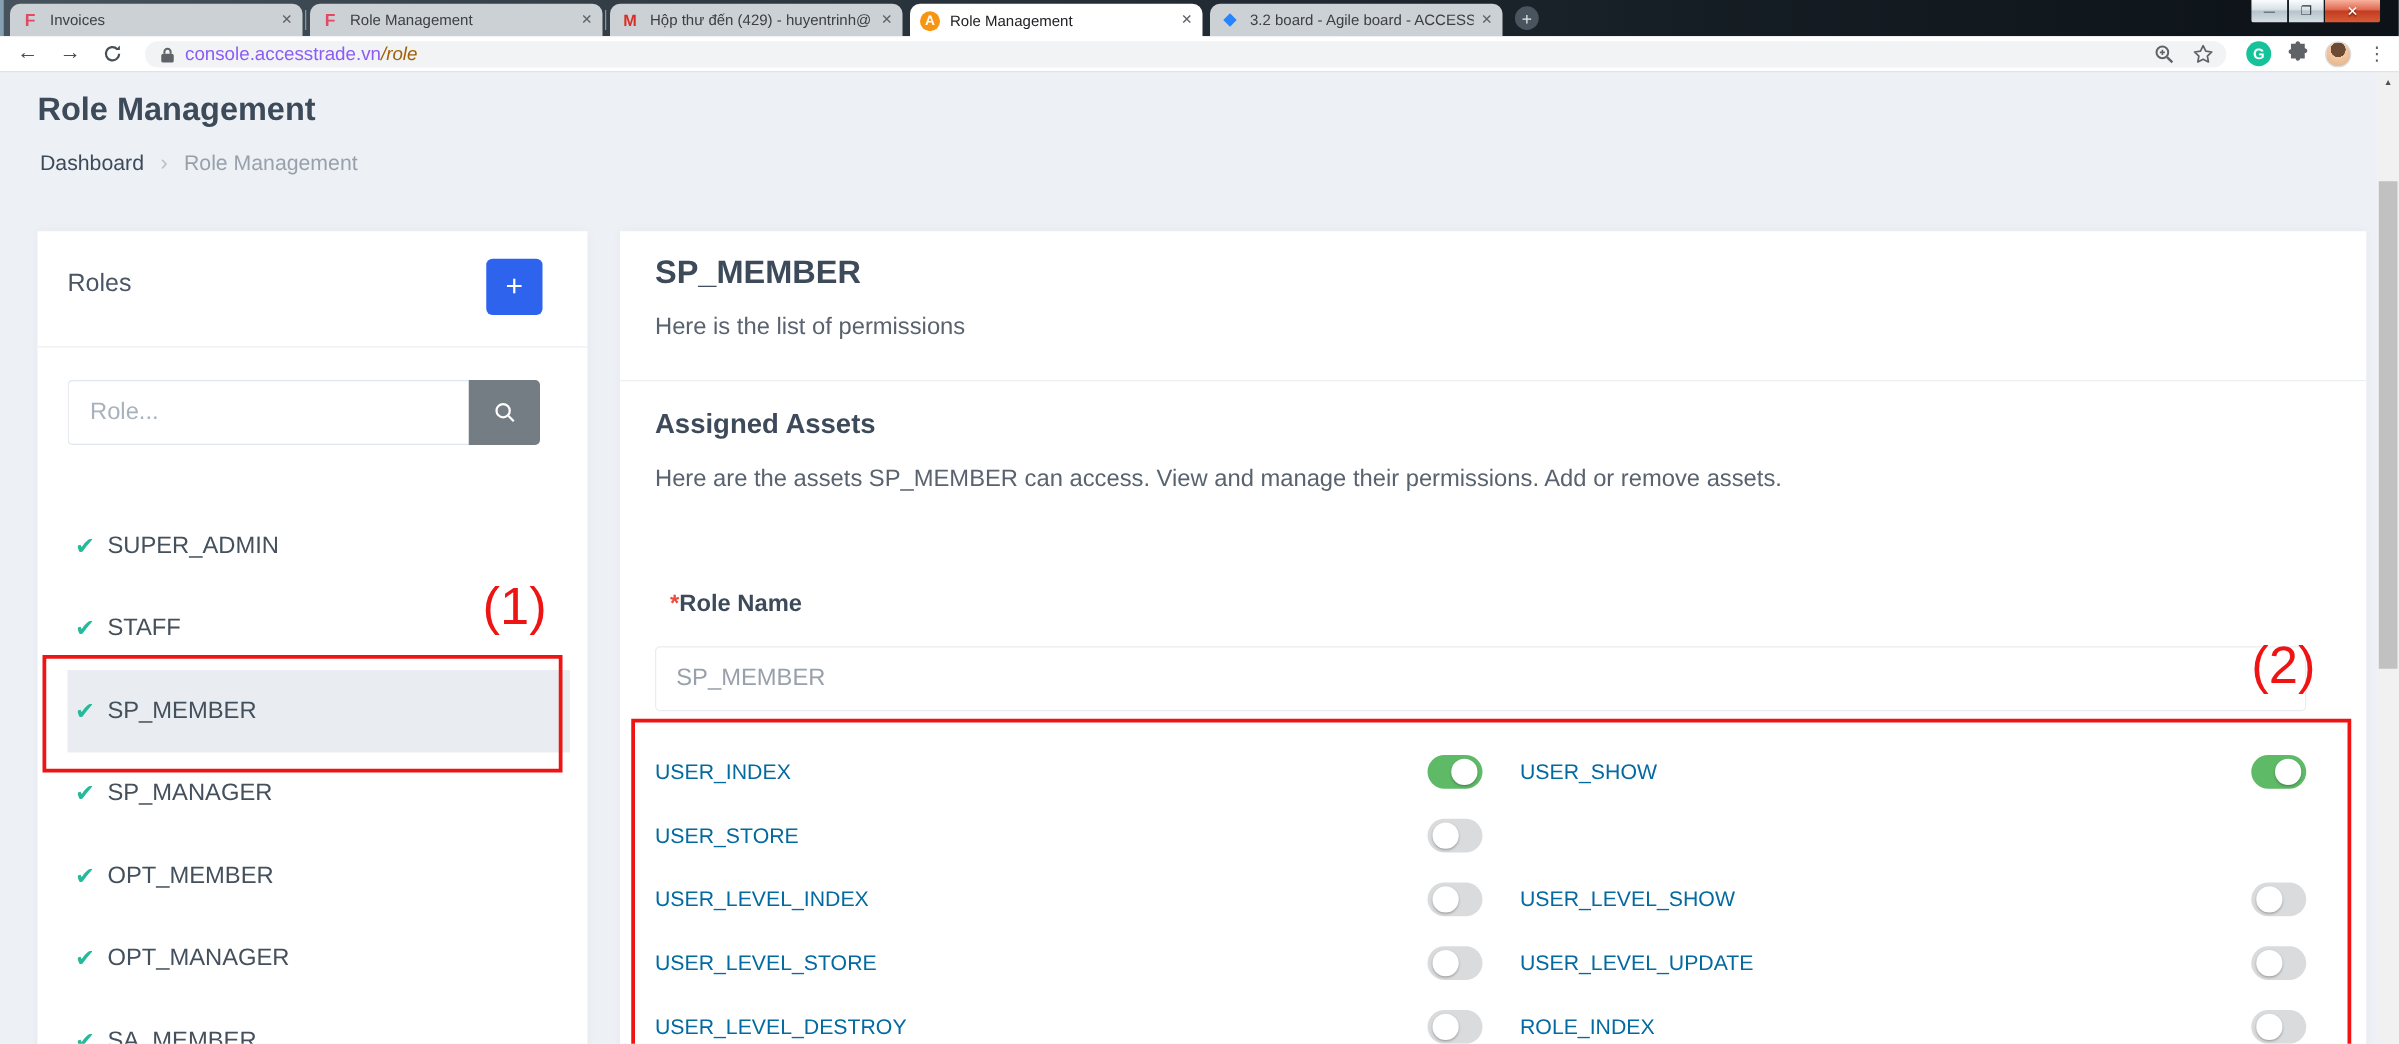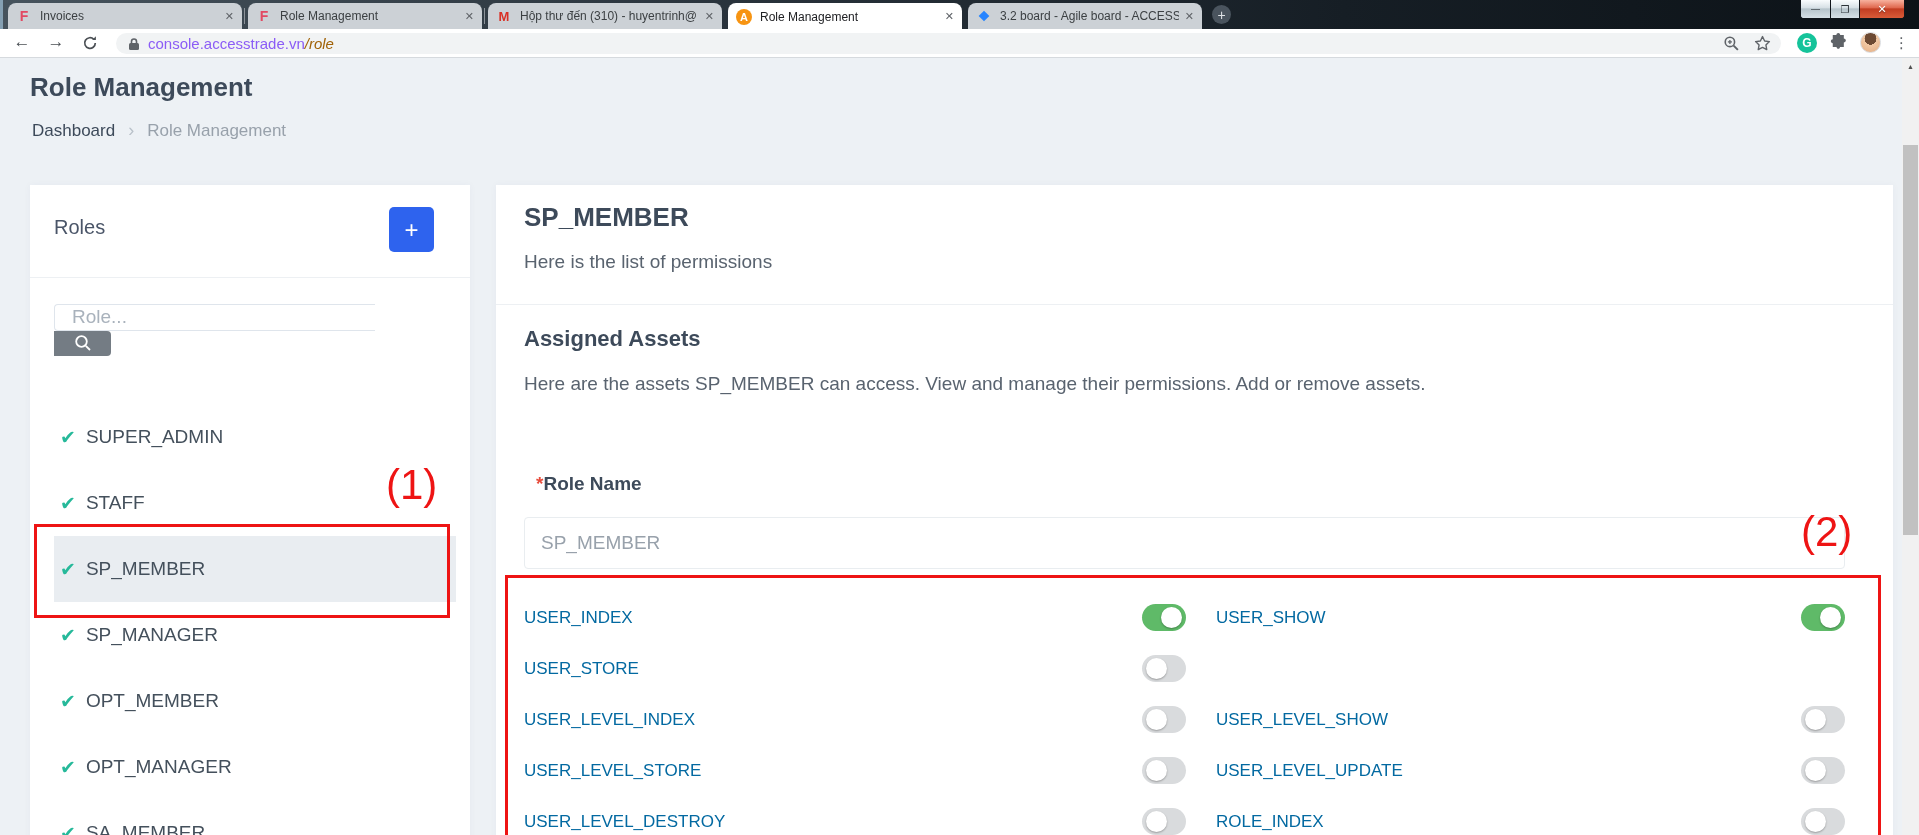--- a/index.html
+++ b/index.html
@@ -60,21 +60,21 @@
   .card{position:absolute;background:#fff;box-shadow:0 0 8px rgba(40,60,90,.04);}
   .left-card{left:30px;top:127px;width:440px;height:680px;}
   .main-card{left:496px;top:127px;width:1397px;height:680px;}
 
   
   .panel-head{position:absolute;left:0;top:0;width:100%;height:92px;}
   .panel-title{position:absolute;left:24px;top:31px;font-size:20px;color:#4a5568;}
   .add-btn{position:absolute;right:36px;top:22px;width:45px;height:45px;background:#2e63ee;border-radius:5px;
     color:#fff;font-size:24px;display:flex;align-items:center;justify-content:center;}
   .panel-div{position:absolute;left:0;top:92px;width:100%;height:1px;background:#edf0f3;}
-  .search-row{position:absolute;left:24px;top:119px;display:flex;height:52px;flex-direction:column;}
+  .search-row{position:absolute;left:24px;top:119px;display:flex;height:52px;}
   .search-input{width:321px;height:52px;border:1px solid #dfe5ec;border-right:none;border-radius:4px 0 0 4px;
     box-sizing:border-box;padding:0 0 0 17px;font-size:19px;color:#4a5568;outline:none;font-family:inherit;}
   .search-input::placeholder{color:#a9b2bc;}
   .search-btn{width:57px;height:52px;background:#747c84;border-radius:0 4px 4px 0;
     display:flex;align-items:center;justify-content:center;}
   .role-list{position:absolute;left:0;top:219px;width:100%;}
   .role-item{height:66px;margin:0 14px 0 24px;display:flex;align-items:center;padding-left:6px;}
   .role-item.selected{background:#e9edf1;}
   .role-check{color:#26b99a;font-size:19px;margin-right:10px;}
   .role-label{font-size:19px;color:#44505c;}
@@ -124,21 +124,21 @@
       <span class="tab-title">Invoices</span>
       <span class="tab-close">✕</span>
     </div>
     <div class="tab">
       <span class="fav frappe">F</span>
       <span class="tab-title">Role Management</span>
       <span class="tab-close">✕</span>
     </div>
     <div class="tab">
       <span class="fav gmail">M</span>
-      <span class="tab-title">Hộp thư đến (310) - huyentrinh@</span>
+      <span class="tab-title">Hộp thư đến (429) - huyentrinh@</span>
       <span class="tab-close">✕</span>
     </div>
     <div class="tab active">
       <span class="fav at">A</span>
       <span class="tab-title">Role Management</span>
       <span class="tab-close">✕</span>
     </div>
     <div class="tab">
       <span class="fav">
         <svg width="14" height="14" viewBox="0 0 14 14">

